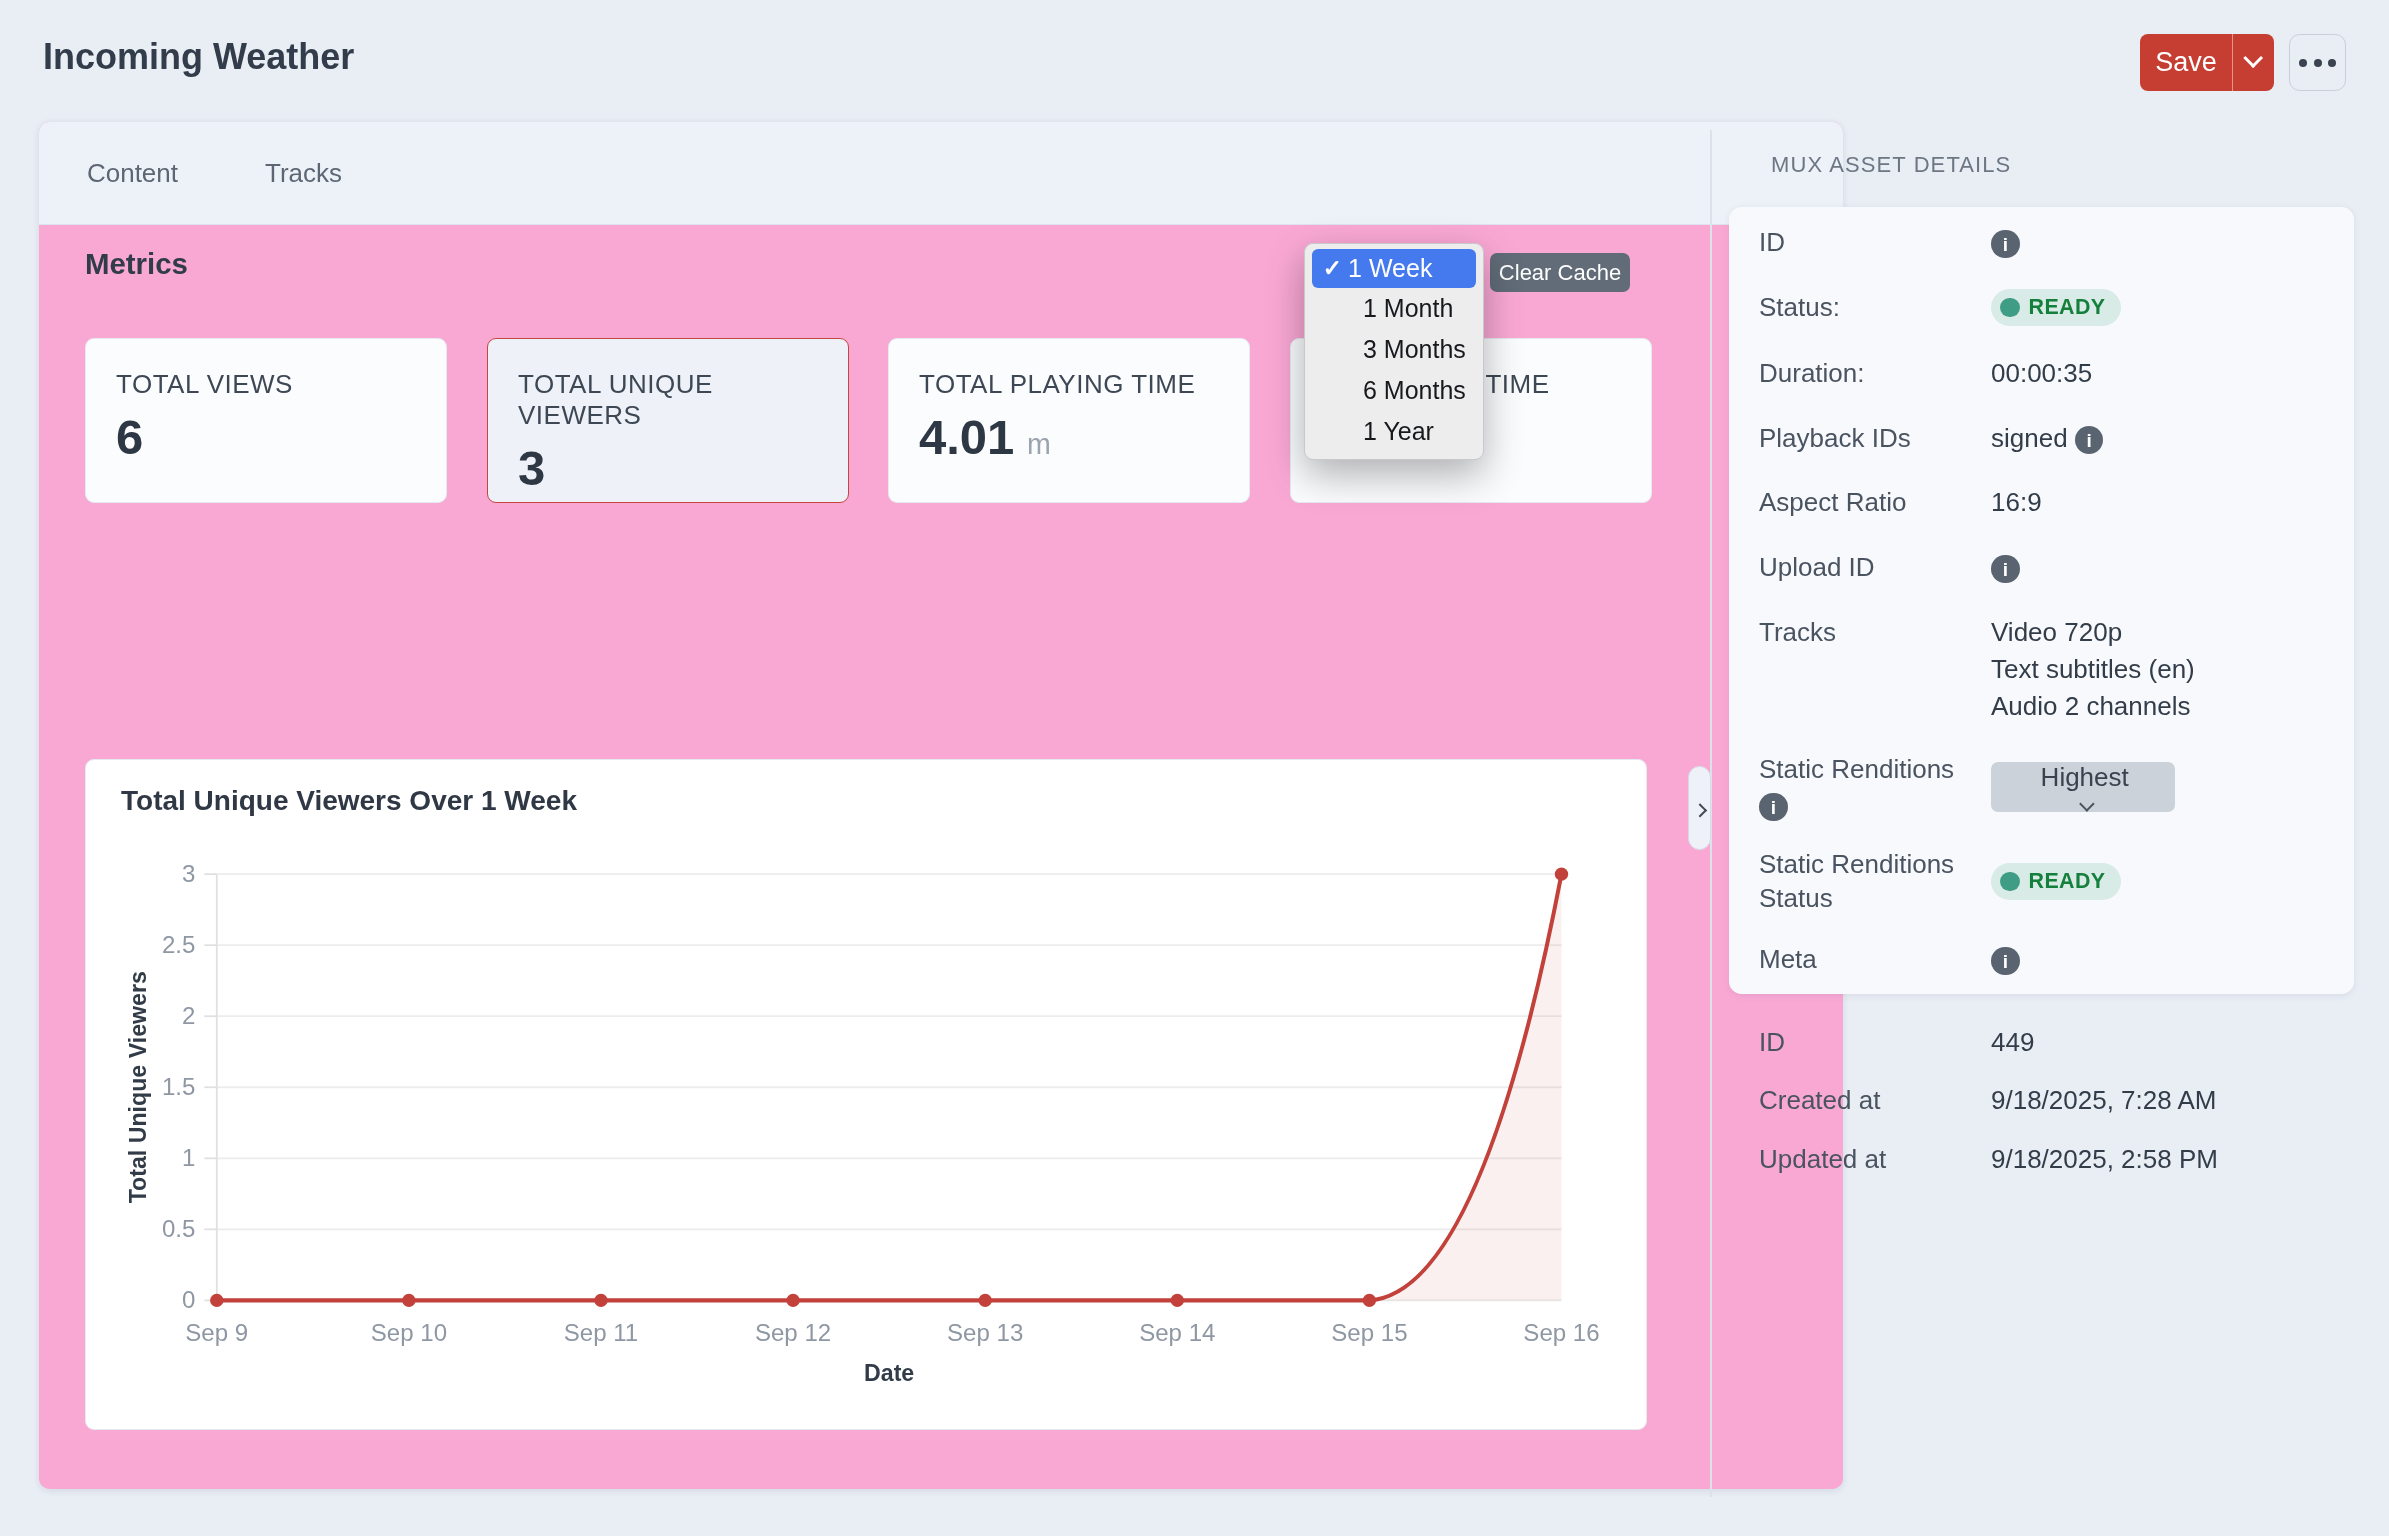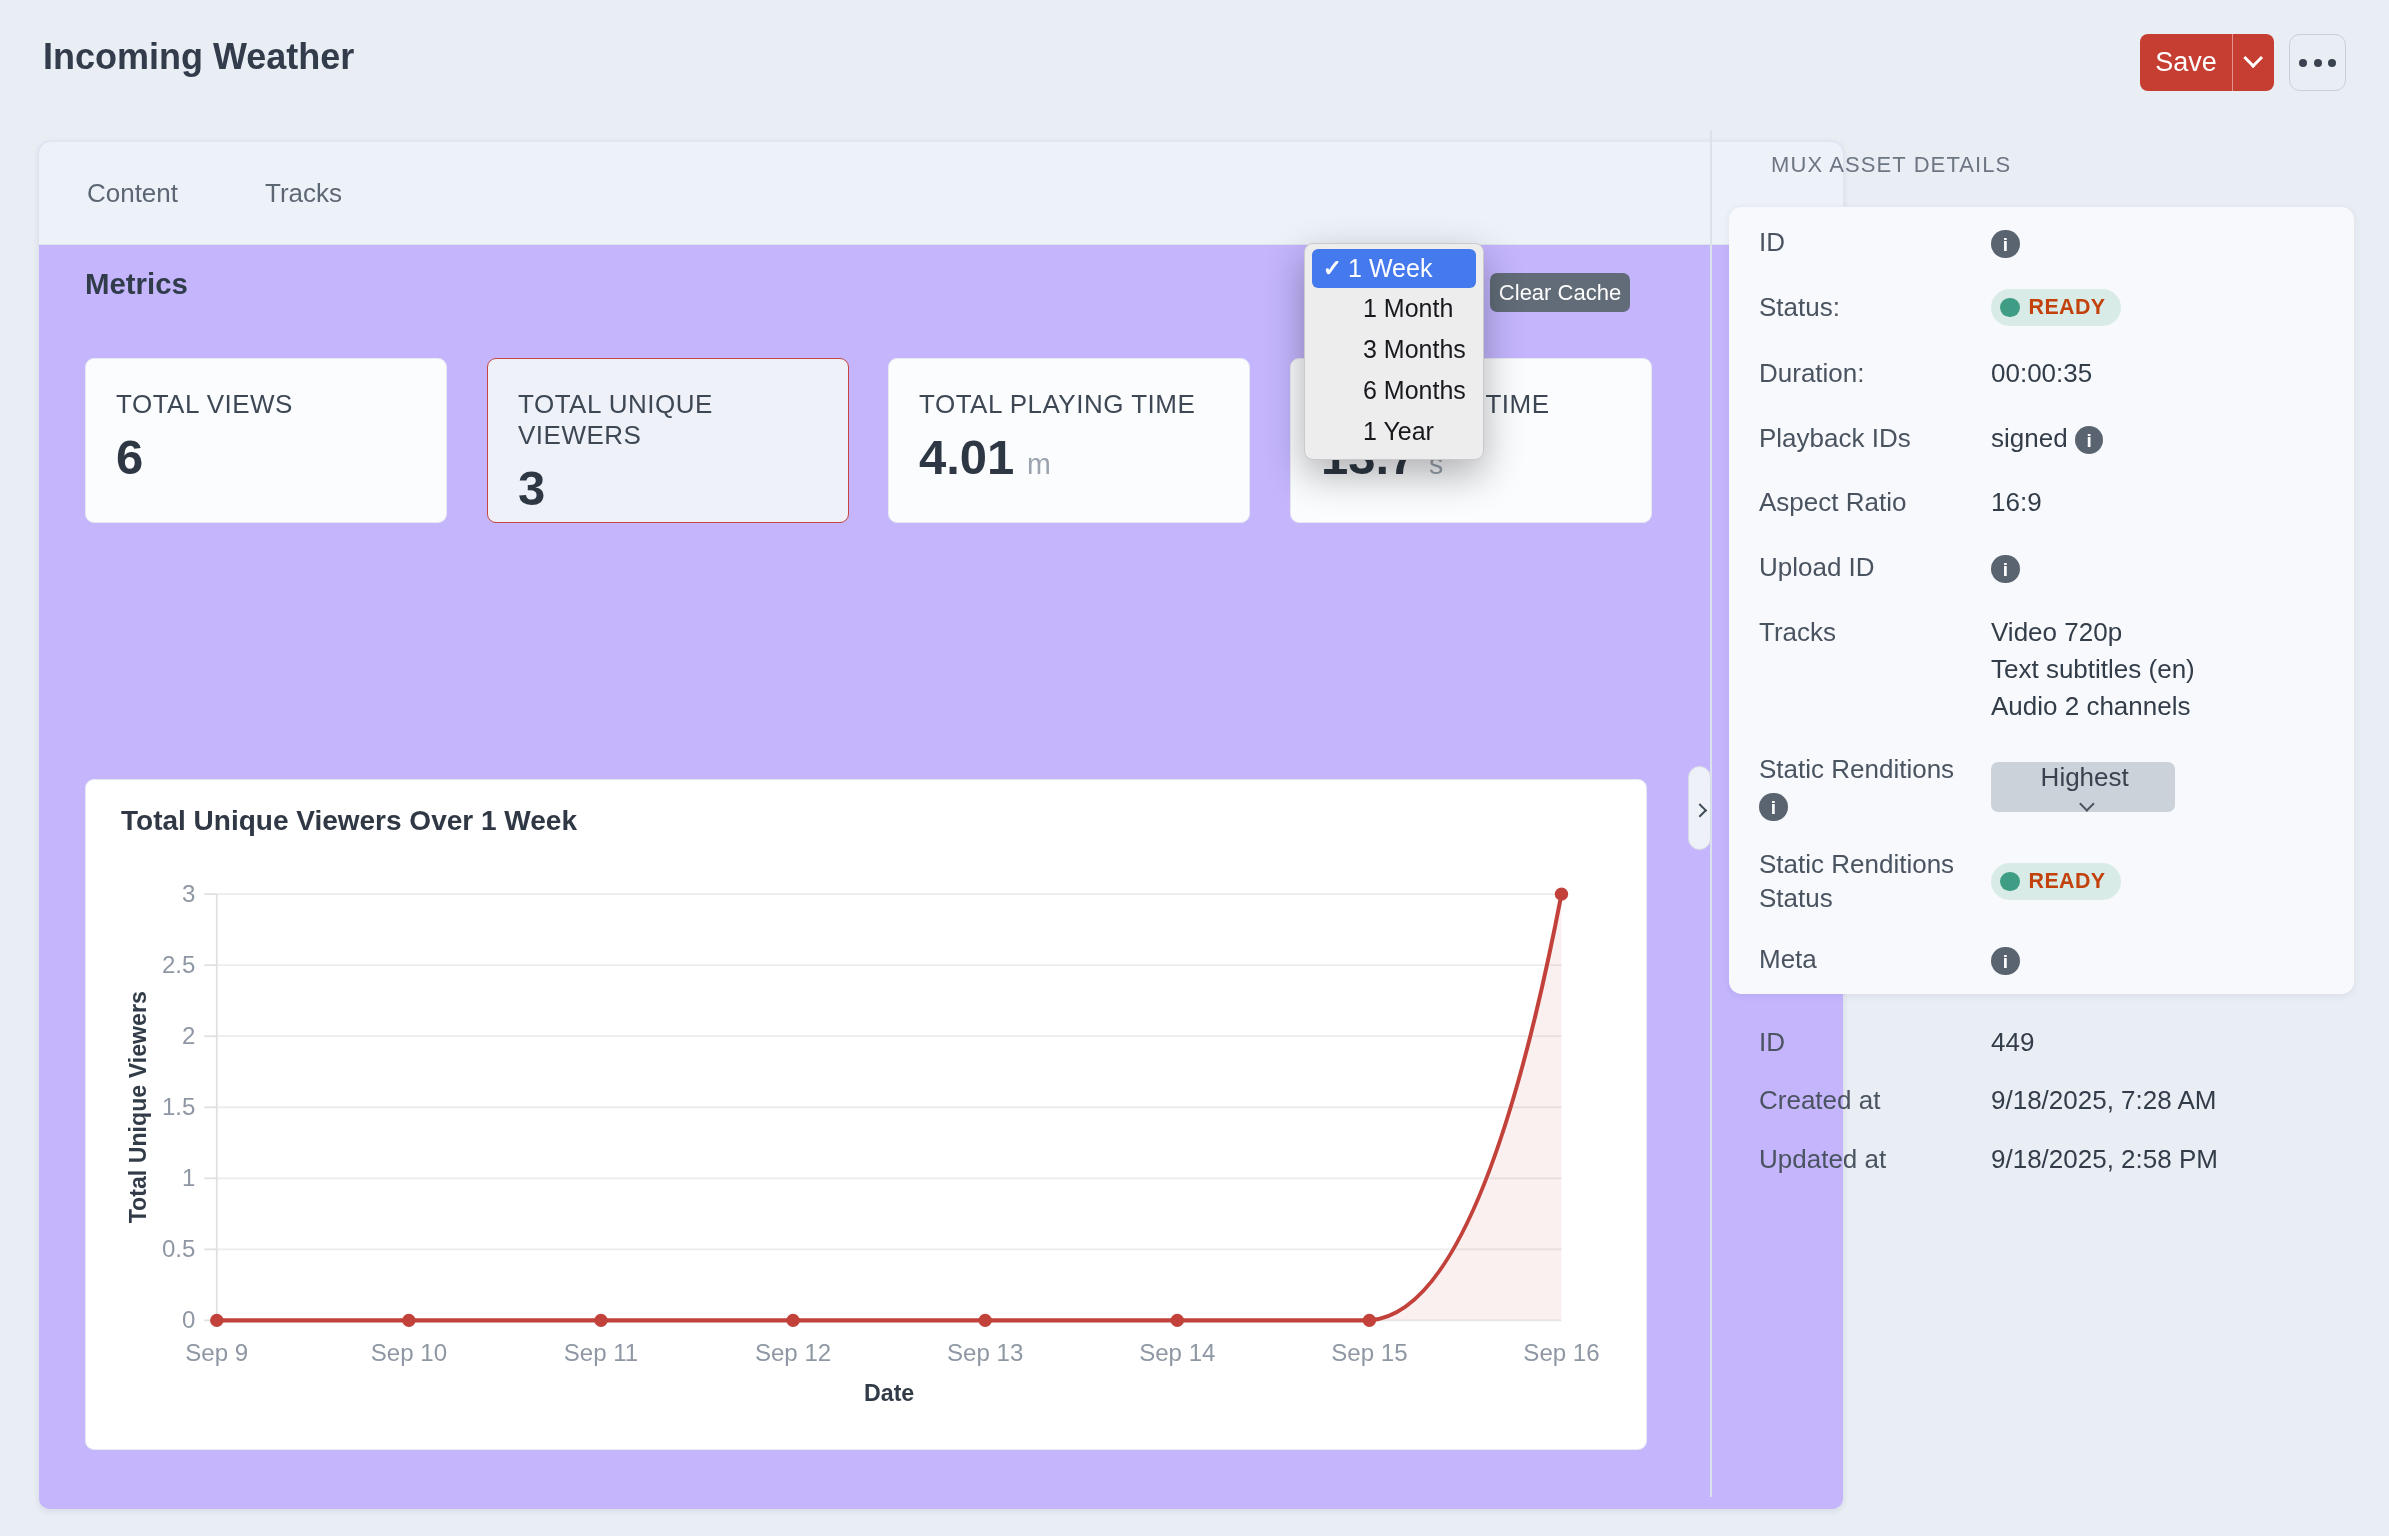--- a/index.html
+++ b/index.html
@@ -13,21 +13,21 @@
   
   .page-title { position:absolute; left:43px; top:36px; font-size:36px; font-weight:700; color:#323c4b; }
   .save-btn { position:absolute; left:2140px; top:34px; width:134px; height:57px; background:#c63d31; border-radius:8px; display:flex; cursor:pointer; }
   .save-main { width:93px; display:flex; align-items:center; justify-content:center; color:#fff; font-size:27px; border-right:1.8px solid rgba(255,255,255,.45); }
   .save-caret { flex:1; display:flex; align-items:center; justify-content:center; }
   .chev-down { width:14.3px; height:14.3px; border-right:3.1px solid #fff; border-bottom:3.1px solid #fff; transform:rotate(45deg) translate(-2.7px,-2.7px); }
   .more-btn { position:absolute; left:2289px; top:34px; width:57px; height:57px; border:1.8px solid #c8cfd9; border-radius:10.7px; display:flex; align-items:center; justify-content:center; gap:6.2px; cursor:pointer; }
   .more-btn .dot { width:8px; height:8px; border-radius:50%; background:#3a434f; }
 
   
-  .main-panel { position:absolute; left:39px; top:142px; width:1804px; height:1367px; background:#c4b5fd; border-radius:10.7px; box-shadow:0 1.8px 7.1px rgba(30,50,80,.10); }
+  .main-panel { position:absolute; left:39px; top:122px; width:1804px; height:1367px; background:#f9a8d4; border-radius:10.7px; box-shadow:0 1.8px 7.1px rgba(30,50,80,.10); }
   .tab-strip { position:absolute; left:0; top:0; width:100%; height:103px; background:#edf1f8; border-bottom:1.8px solid #dde3ec; border-radius:10.7px 10.7px 0 0; }
   .tab { position:absolute; top:0; height:103px; width:107px; display:flex; align-items:center; justify-content:center; font-size:26px; color:#5d6774; cursor:pointer; }
   .tab-content { left:40px; } .tab-tracks { left:211px; }
   .tab-active { position:absolute; left:348px; top:-3.6px; width:140px; height:111px; background:#fff; border-top:5.4px solid #4b5563; border-radius:9px 9px 0 0; display:flex; align-items:center; justify-content:center; font-size:26px; font-weight:500; color:#2e3944; cursor:pointer; }
 
   .metrics-heading { position:absolute; left:46px; top:125px; font-size:29.4px; font-weight:700; color:#313c4b; }
   .clear-cache { position:absolute; left:1451px; top:131px; width:140px; height:39px; background:#616c78; color:#fff; font-size:22px; border:none; border-radius:7.1px; display:flex; align-items:center; justify-content:center; cursor:pointer; }
 
   .metric-card { position:absolute; width:362px; height:165px; background:#fbfcfe; border:1.8px solid #e5e9f0; border-radius:9px; padding:30px; cursor:pointer; }
   .metric-card.selected { background:#eef1f7; border:1.8px solid #c5463c; }
@@ -48,21 +48,21 @@
 
   
   .sidebar-heading { position:absolute; left:1771px; top:152px; font-size:22px; color:#6d7683; letter-spacing:1.1px; }
   .details-card { position:absolute; left:1729px; top:207px; width:625px; height:787px; background:#f7f9fc; border-radius:12.5px; box-shadow:0 1.8px 7.1px rgba(40,60,90,.08); }
   .drow { position:absolute; left:0; width:100%; }
   .dlabel { position:absolute; left:30px; font-size:26px; color:#4a5360; line-height:37px; }
   .dvalue { position:absolute; left:262px; font-size:26px; color:#333d49; line-height:37px; }
   .info-icon { display:inline-flex; width:28.6px; height:28.6px; border-radius:50%; background:#5a6470; color:#fff; font-size:19px; font-weight:700; align-items:center; justify-content:center; vertical-align:middle; cursor:pointer; }
   .badge { display:inline-flex; height:37px; border-radius:19px; background:#d9ebe6; align-items:center; padding:0 16px 0 9px; gap:9px; }
   .badge .bdot { width:19.6px; height:19.6px; border-radius:50%; background:#3f9d85; }
-  .badge .btext { font-size:21.4px; font-weight:700; color:#c2410c; letter-spacing:0.4px; }
+  .badge .btext { font-size:21.4px; font-weight:700; color:#15803d; letter-spacing:0.4px; }
   .sr-select { position:absolute; left:262px; top:555px; width:184px; height:50px; background:#ccd2da; border-radius:7.1px; display:flex; align-items:center; justify-content:space-between; padding:0 18px 0 21.4px; cursor:pointer;flex-direction:column; }
   .sr-select span { font-size:26px; color:#39424e; }
   .sel-chev { width:10.7px; height:10.7px; border-right:2.7px solid #4a545f; border-bottom:2.7px solid #4a545f; transform:rotate(45deg) translateY(-3.6px); }
   .meta-list-label { position:absolute; left:1759px; font-size:26px; color:#4a5360; line-height:39px; }
   .meta-list-value { position:absolute; left:1991px; font-size:26px; color:#333d49; line-height:39px; }
 
   
   .popup { position:absolute; left:1304px; top:243px; width:180px; background:#ededee; border:0.9px solid #c9c9cc; border-radius:9px; box-shadow:0 14.3px 39px rgba(0,0,0,.30); padding:5.4px 0 7.1px 0; z-index:50; }
   .popup-item { position:relative; height:41px; display:flex; align-items:center; padding-left:58px; font-size:25px; color:#17191d; cursor:pointer; }
   .popup-item.selected { height:39px; margin:0 7.1px; border-radius:6.2px; background:#4579ee; color:#fff; padding-left:36px; }

